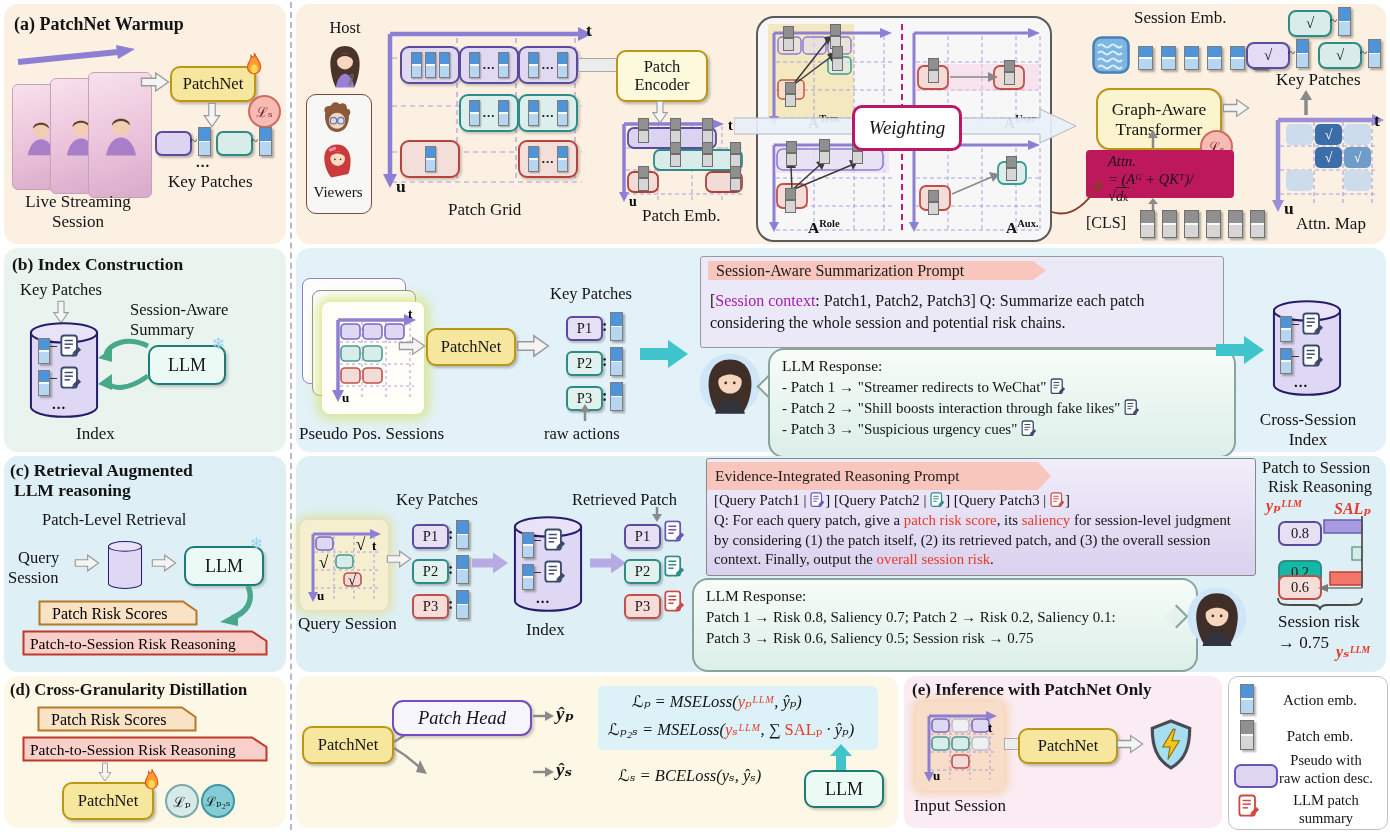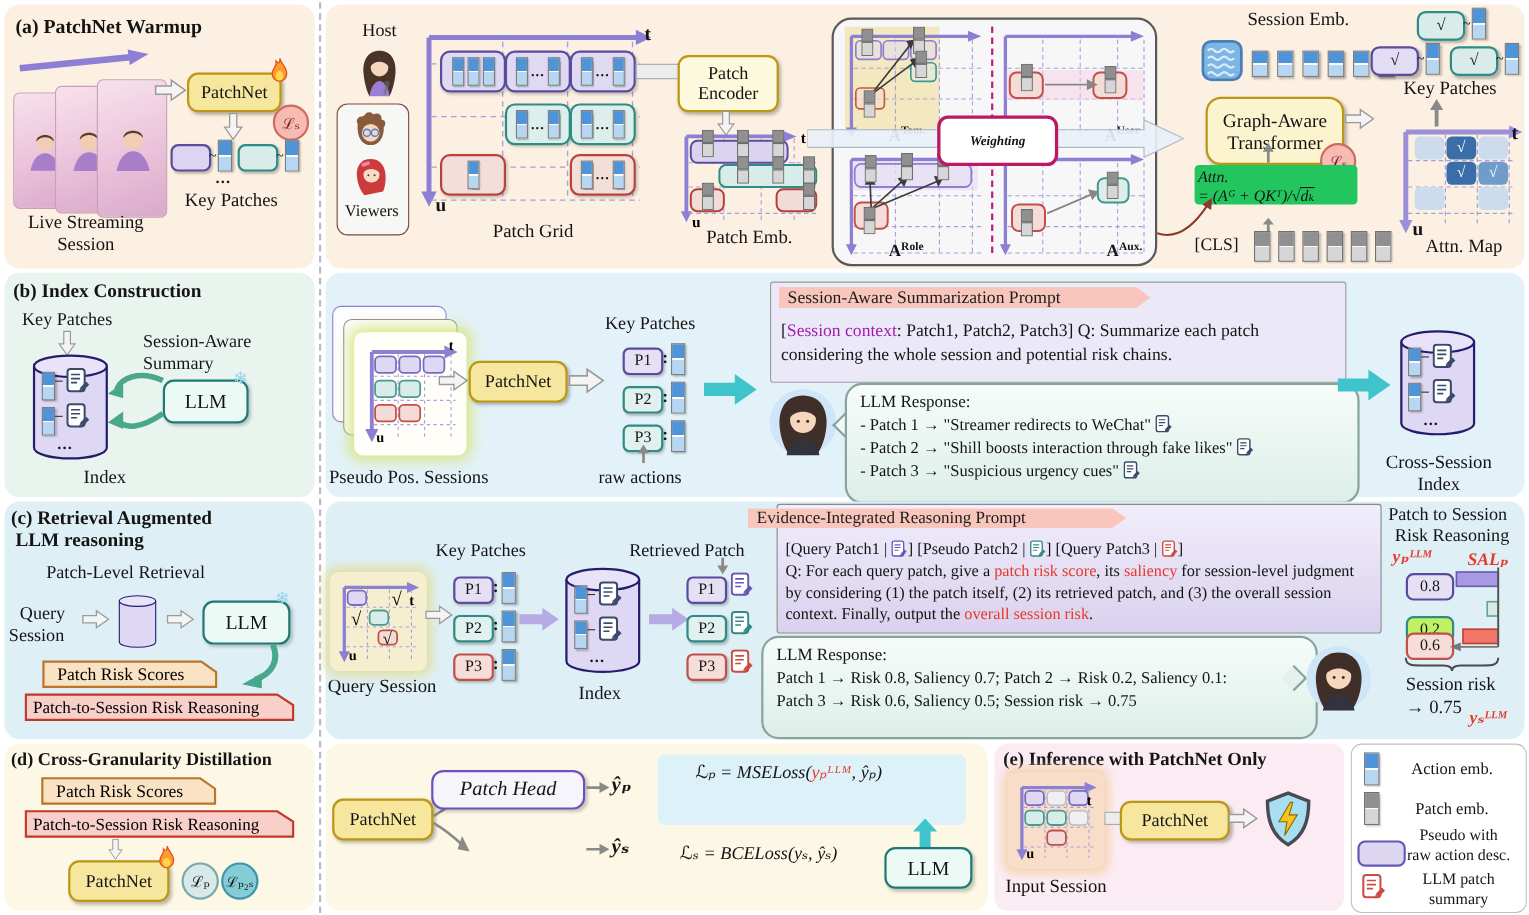--- a/index.html
+++ b/index.html
@@ -399,21 +399,21 @@
       <polygon points="83,36 93,38 87,46" fill="#888"></polygon>
     <use href="#gbar-s" x="22" y="54" width="11" height="25"></use>
       <use href="#gbar-s" x="100" y="20" width="11" height="25"></use>
     <text x="100" y="97" font-size="15.5" font-weight="bold" fill="#111"><tspan>A</tspan><tspan dy="-6" font-size="10.5">Aux.</tspan></text>
   </svg>
   <div class="a" style="left:901px;top:24px;height:206px;border-left:2.5px dashed #c2187e"></div>
   <svg class="a" style="left:734px;top:106px" width="344" height="40" viewBox="0 0 344 40">
     <polygon points="0,12 306,12 306,3 342,20 306,37 306,28 0,28" fill="rgba(233,240,248,0.92)" stroke="#b0b8c4" stroke-width="1"></polygon>
   </svg>
   <div class="a ctr" style="left:852px;top:105px;width:104px;height:40px;background:#fff;border:3px solid #bc1866;border-radius:10px">
-    <span class="mth" style="font-weight:bold;font-size:12px">Weighting</span>
+    <span class="mth" style="font-weight:normal;font-size:19px">Weighting</span>
   </div>
 
   <div class="a lbl" style="left:1134px;top:8px;font-size:17px">Session Emb.</div>
   <svg class="a" style="left:1092px;top:36px" width="38" height="38" viewBox="0 0 38 38">
     <rect x="1.5" y="1.5" width="35" height="35" rx="8" fill="#7db5e4" stroke="#4a7fb5" stroke-width="2.5"></rect>
     <g stroke="#dcedfa" stroke-width="2" fill="none">
       <path d="M6 10 q3 -3 6 0 t6 0 t6 0 t6 0"></path>
         <path d="M6 17 q3 -3 6 0 t6 0 t6 0 t6 0"></path>
       <path d="M6 24 q3 -3 6 0 t6 0 t6 0 t6 0"></path>
         <path d="M6 31 q3 -3 6 0 t6 0 t6 0 t6 0"></path>
@@ -428,21 +428,21 @@
   <div class="a yb ctr" style="left:1096px;top:88px;width:122px;height:58px;flex-direction:column;line-height:1.15;font-size:17.5px;background:#fcf4cf;border-radius:14px">
     <span>Graph-Aware</span>
     <span>Transformer</span>
   </div>
   <div class="a circ" style="left:1200px;top:130px;width:29px;height:29px;background:#f6bcb4;border:2px solid #cf6a60;font-size:14px;color:#7a1f1f">
       <span>ℒₛ</span>
     </div>
   <svg class="a" style="left:1222px;top:96px" width="28" height="24">
       <use href="#hol" width="28" height="24"></use>
     </svg>
-  <div class="a mth" style="left:1086px;top:150px;width:148px;height:36px;background:#22c55e;border-radius:4px;font-size:14.5px;padding:3px 3px;box-sizing:border-box">
+  <div class="a mth" style="left:1086px;top:150px;width:148px;height:48px;background:#be185d;border-radius:4px;font-size:14.5px;padding:3px 22px;box-sizing:border-box">
     <div><span>Attn.</span></div>
     <div style="margin-top:1px"><span>= (Aᴳ + QKᵀ)/√</span><span style="border-top:1.2px solid #141414">dₖ</span></div>
   </div>
   <svg class="a" style="left:1146px;top:130px" width="14" height="20" viewBox="0 0 14 20">
     <line x1="7" y1="18" x2="7" y2="6" stroke="#8a8a8a" stroke-width="2.5"></line>
       <polygon points="2,8 12,8 7,0" fill="#8a8a8a"></polygon>
   </svg>
   <svg class="a" style="left:1146px;top:198px" width="14" height="14" viewBox="0 0 14 14">
     <line x1="7" y1="13" x2="7" y2="5" stroke="#8a8a8a" stroke-width="2.5"></line>
       <polygon points="2,6 12,6 7,0" fill="#8a8a8a"></polygon>
@@ -767,27 +767,27 @@
       <use href="#doc"></use>
     </svg>
   <div class="pb re" style="left:624px;top:594px">
       <span>P3</span>
     </div>
   <svg class="a" style="left:664px;top:590px;color:#cc4a42" width="21" height="23" viewBox="0 0 24 26">
       <use href="#doc"></use>
     </svg>
 
   <div class="a" style="left:706px;top:458px;width:548px;height:116px;background:linear-gradient(180deg,#f1eefb,#d9d1ee);border:1.5px solid #888;border-radius:3px"></div>
-  <div class="ban" style="left:680px;top:462px;width:318px;height:18px;font-size:15.5px">
+  <div class="ban" style="left:707px;top:462px;width:318px;height:28px;font-size:15.5px">
       <span>Evidence-Integrated Reasoning Prompt</span>
     </div>
   <div class="a" style="left:714px;top:491px;width:532px;font-size:14.8px;line-height:1.34">
     <span>[Query Patch1 | </span><svg style="vertical-align:-3px;color:#6656b8" width="15" height="16" viewBox="0 0 24 26">
         <use href="#doc"></use>
-      </svg><span>]  [Pseudo Patch2 | </span><svg style="vertical-align:-3px;color:#2e8b85" width="15" height="16" viewBox="0 0 24 26">
+      </svg><span>]  [Query Patch2 | </span><svg style="vertical-align:-3px;color:#2e8b85" width="15" height="16" viewBox="0 0 24 26">
         <use href="#doc"></use>
       </svg><span>]  [Query Patch3 | </span><svg style="vertical-align:-3px;color:#cc4a42" width="15" height="16" viewBox="0 0 24 26">
         <use href="#doc"></use>
       </svg><span>]</span><br>
     <span>Q: For each query patch, give a </span><span class="red">patch risk score</span><span>, its </span><span class="red">saliency</span><span> for session-level judgment by considering (1) the patch itself, (2) its retrieved patch, and (3) the overall session context. Finally, output the </span><span class="red">overall session risk</span><span>.</span>
   </div>
 
   <div class="bub" style="left:692px;top:578px;width:478px;height:80px">
     <div style="font-size:15.5px">LLM Response:</div>
     <div>Patch 1 → Risk 0.8, Saliency 0.7; Patch 2 → Risk 0.2, Saliency 0.1:</div>
@@ -798,21 +798,21 @@
       <use href="#av-girl"></use>
     </svg>
 
   <div class="a lbl" style="left:1262px;top:458px">Patch to Session</div>
   <div class="a lbl" style="left:1268px;top:477px">Risk Reasoning</div>
   <div class="a mth red" style="left:1266px;top:496px;font-size:16px;font-weight:bold">yₚᴸᴸᴹ</div>
   <div class="a mth red" style="left:1334px;top:499px;font-size:16px;font-weight:bold">SALₚ</div>
   <div class="scorebox" style="left:1278px;top:521px;border-color:#5b4b9e;background:#e6e0f5">
       <span>0.8</span>
     </div>
-  <div class="scorebox" style="left:1278px;top:560px;border-color:#2e8b85;background:#bef264">
+  <div class="scorebox" style="left:1278px;top:560px;border-color:#2e8b85;background:#14b8a6">
       <span>0.2</span>
     </div>
   <div class="scorebox" style="left:1278px;top:575px;border-color:#c05048;background:#f6ddd9">
       <span>0.6</span>
     </div>
   <svg class="a" style="left:1316px;top:514px" width="50" height="80" viewBox="0 0 50 80">
     <rect x="8" y="6" width="38" height="13" fill="#a89ae0" stroke="#6b5bb8" stroke-width="1.5"></rect>
     <rect x="36" y="33" width="10" height="13" fill="#d6ebe6" stroke="#66a39a" stroke-width="1.5"></rect>
     <rect x="14" y="58" width="32" height="13" fill="#f3766a" stroke="#c04038" stroke-width="1.5"></rect>
     <line x1="46" y1="2" x2="46" y2="74" stroke="#555" stroke-width="1.8"></line>
@@ -871,20 +871,23 @@
   </svg>
   <div class="a mth" style="left:556px;top:702px;font-size:19px;font-weight:bold">ŷₚ</div>
   <svg class="a" style="left:532px;top:766px" width="22" height="12" viewBox="0 0 22 12">
     <line x1="1" y1="6" x2="14" y2="6" stroke="#8a8a8a" stroke-width="2.4"></line>
       <polygon points="13,1 22,6 13,11" fill="#8a8a8a"></polygon>
   </svg>
   <div class="a mth" style="left:556px;top:758px;font-size:19px;font-weight:bold">ŷₛ</div>
   <div class="a" style="left:598px;top:686px;width:280px;height:64px;background:#dcf2f8;border-radius:6px"></div>
   <div class="a mth" style="left:632px;top:692px;font-size:16.5px">
     <span>ℒₚ = MSELoss(</span><span class="red">yₚᴸᴸᴹ</span><span>, ŷₚ)</span>
+  </div>
+  <div class="a mth" style="left:608px;top:720px;font-size:16.5px">
+    <span>ℒₚ₂ₛ = MSELoss(</span><span class="red">yₛᴸᴸᴹ</span><span>, ∑ </span><span class="red" style="font-style:normal">SALₚ</span><span> · ŷₚ)</span>
   </div>
   <div class="a mth" style="left:618px;top:766px;font-size:16.5px">ℒₛ = BCELoss(yₛ, ŷₛ)</div>
   <svg class="a" style="left:826px;top:744px" width="30" height="28" viewBox="0 0 30 28">
     <path d="M10 28 V12 H4 L15 0 L26 12 H20 V28 Z" fill="#3fc4cc"></path>
   </svg>
   <div class="a lb" style="left:804px;top:770px;width:76px;height:34px">
       <span>LLM</span>
     </div>
 
   <div class="panel" style="left:904px;top:676px;width:318px;height:152px;background:#fbecf4;border-radius:12px"></div>

